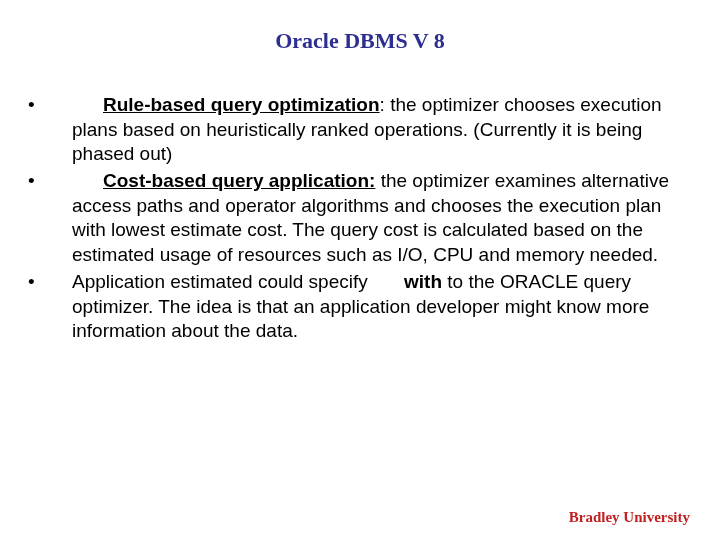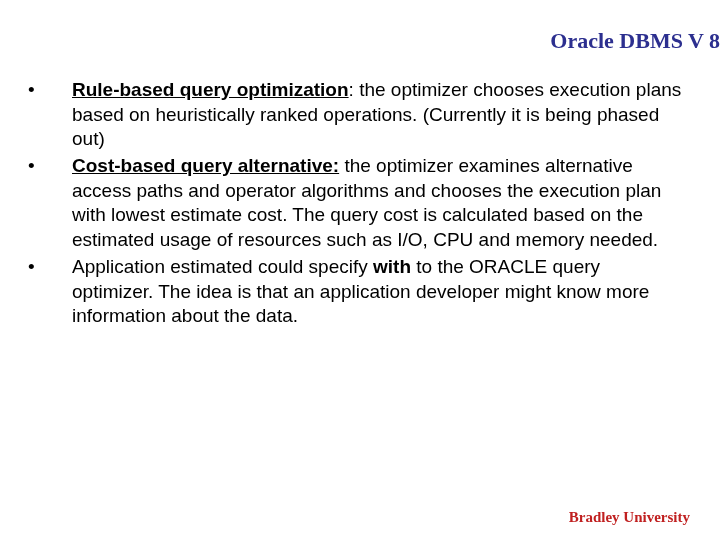--- a/index.html
+++ b/index.html
@@ -9,27 +9,27 @@
     }
     body {
       width: 720px;
       height: 540px;
       background: #ffffff;
       font-family: Arial, Helvetica, sans-serif;
       position: relative;
       overflow: hidden;
     }
     .slide-title {
-      text-align: right;
+      text-align: center;
       font-family: "Times New Roman", Times, serif;
       font-weight: bold;
       color: #2c2f8f;
       font-size: 22px;
       margin-top: 28px;
-      margin-bottom: 24px;
+      margin-bottom: 39px;
     }
     .content {
       padding-left: 28px;
       padding-right: 36px;
     }
     .bullet-row {
       display: flex;
       align-items: flex-start;
       margin-bottom: 2px;
     }
@@ -42,20 +42,21 @@
       flex-shrink: 0;
     }
     .bullet-text {
       font-size: 19px;
       color: #000;
       line-height: 1.3;
       flex: 1;
     }
     .emph {
       font-weight: bold;
+      margin-left: 31px;
     }
     .underline {
       text-decoration: underline;
     }
     .footer-brand {
       position: absolute;
       bottom: 14px;
       right: 30px;
       font-family: "Times New Roman", Times, serif;
       font-weight: bold;
@@ -73,21 +74,21 @@
   <div class="bullet-row">
     <div class="bullet-marker">•</div>
     <div class="bullet-text">
       <span class="emph underline">Rule-based query optimization</span><span>: the optimizer chooses execution plans based on heuristically ranked operations. (Currently it is being phased out)</span>
     </div>
   </div>
 
   <div class="bullet-row">
     <div class="bullet-marker">•</div>
     <div class="bullet-text">
-      <span class="emph underline">Cost-based query alternative:</span><span> the optimizer examines alternative access paths and operator algorithms and chooses the execution plan with lowest estimate cost. The query cost is calculated based on the estimated usage of resources such as I/O, CPU and memory needed.</span>
+      <span class="emph underline">Cost-based query application:</span><span> the optimizer examines alternative access paths and operator algorithms and chooses the execution plan with lowest estimate cost. The query cost is calculated based on the estimated usage of resources such as I/O, CPU and memory needed.</span>
     </div>
   </div>
 
   <div class="bullet-row">
     <div class="bullet-marker">•</div>
     <div class="bullet-text">
       <span>Application estimated could specify </span><span class="emph">with</span><span> to the ORACLE query optimizer. The idea is that an application developer might know more information about the data.</span>
     </div>
   </div>
 

